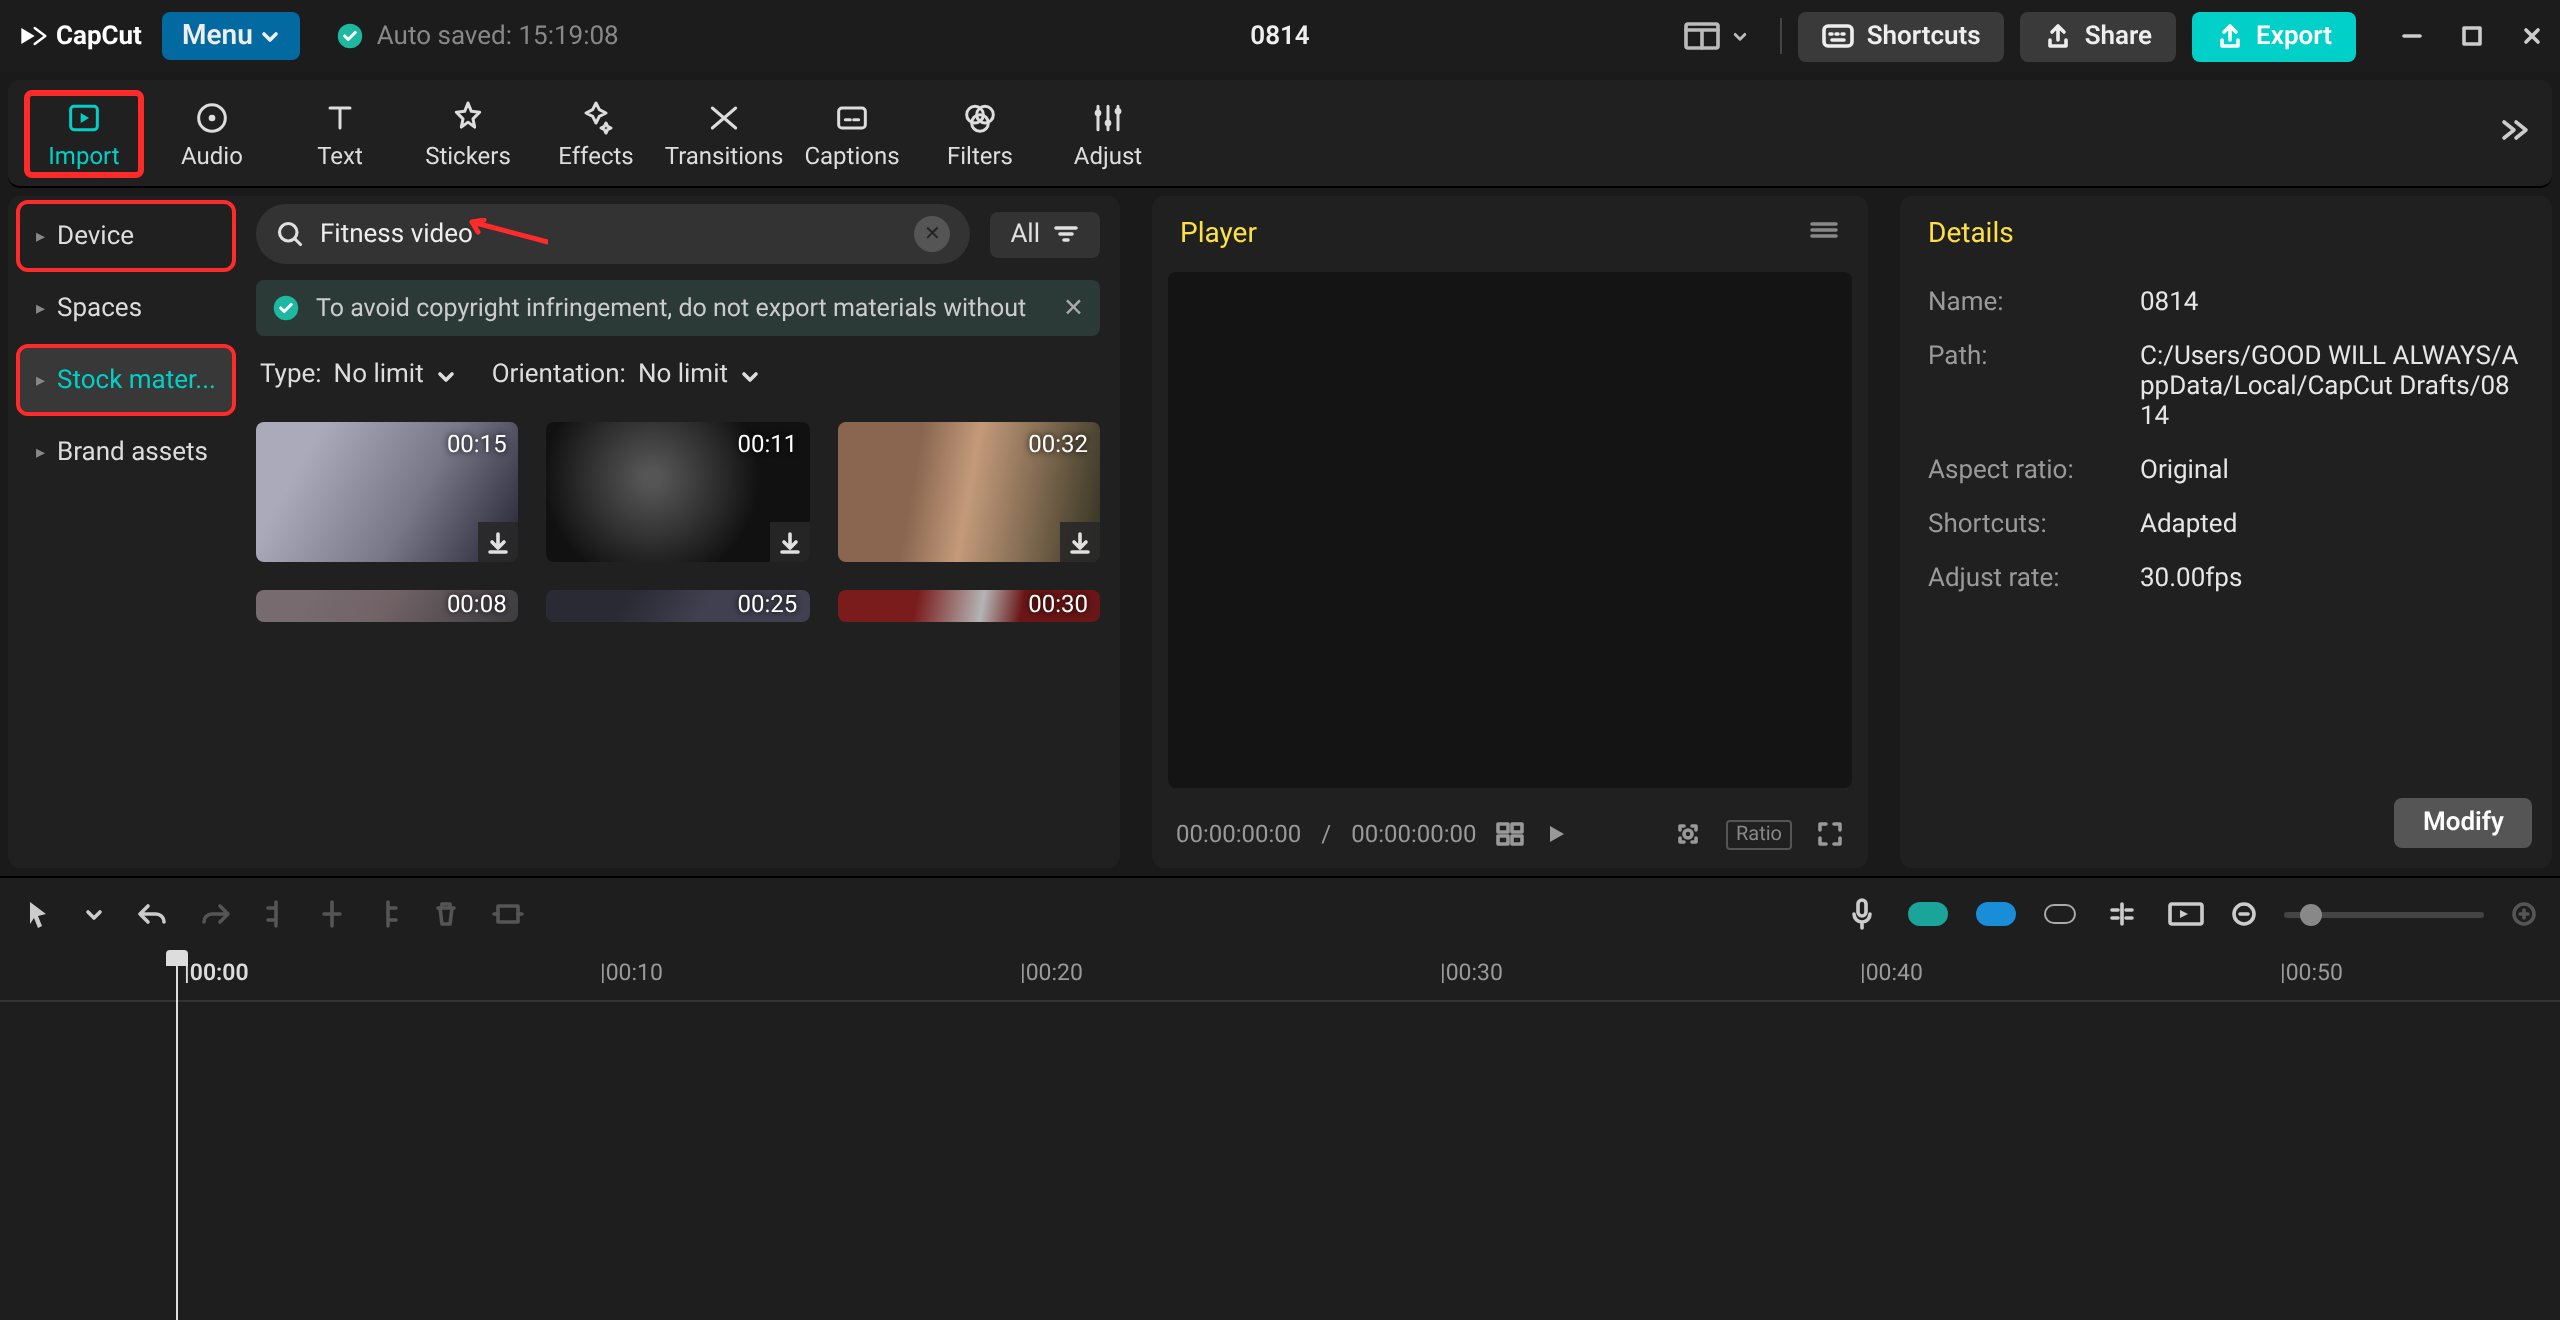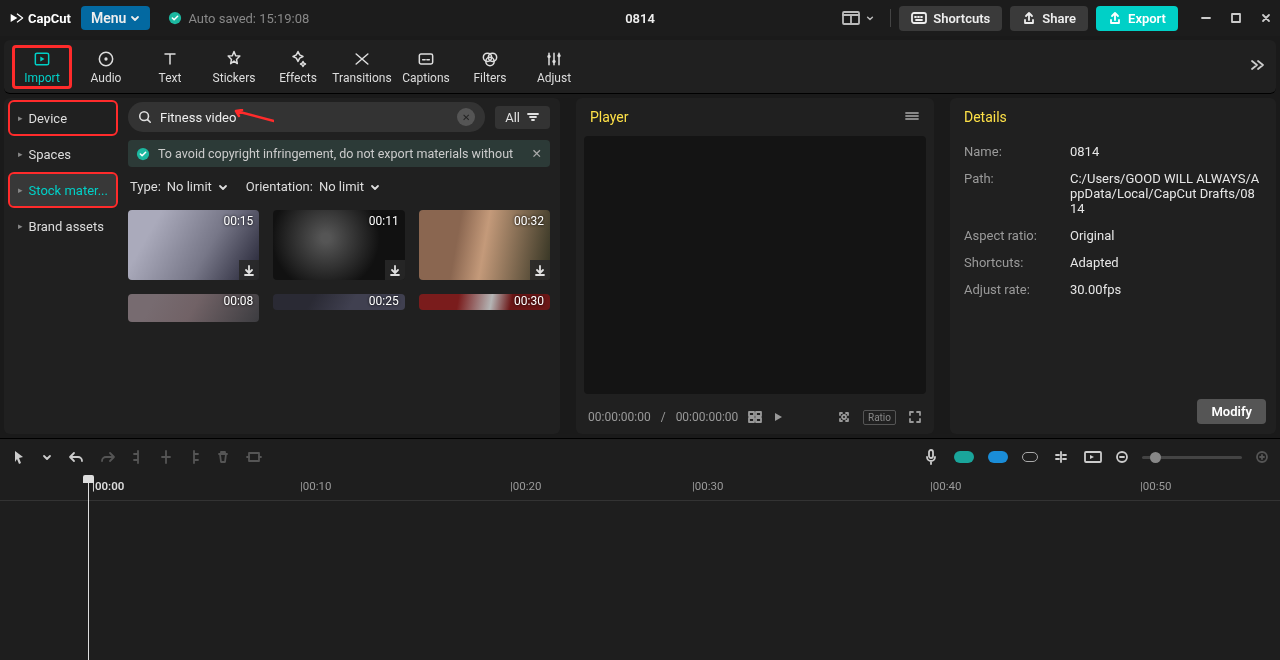--- a/index.html
+++ b/index.html
@@ -319,21 +319,21 @@
             </span>
           </div>
         <div class="clip clip3">
             <span class="dur">00:32</span>
             <span class="dl">
               <svg width="12" height="12" viewBox="0 0 12 12">
                 <path d="M6 2v6M3 6l3 3 3-3M2 11h8"></path>
               </svg>
             </span>
           </div>
-        <div class="clip clip4" style="height:28px;">
+        <div class="clip clip4" style="height:16px;">
             <span class="dur" style="top:0;">00:08</span>
           </div>
         <div class="clip clip5" style="height:16px;">
             <span class="dur" style="top:0;">00:25</span>
           </div>
         <div class="clip clip6" style="height:16px;">
             <span class="dur" style="top:0;">00:30</span>
           </div>
       </div>
     </div>
@@ -465,19 +465,19 @@
           <circle cx="6" cy="6" r="5"></circle>
           <path d="M4 6h4M6 4v4"></path>
         </svg>
     </div>
   </div>
   <div class="tl-body">
     <div class="tl-ruler">
       <span class="tick" style="left:92px;font-weight:600;color:#ddd;">|<span>00:00</span></span>
       <span class="tick" style="left:300px;">|<span>00:10</span></span>
       <span class="tick" style="left:510px;">|<span>00:20</span></span>
-      <span class="tick" style="left:692px;">|<span>00:30</span></span>
+      <span class="tick" style="left:720px;">|<span>00:30</span></span>
       <span class="tick" style="left:930px;">|<span>00:40</span></span>
       <span class="tick" style="left:1140px;">|<span>00:50</span></span>
     </div>
     <div class="playhead" style="left:88px;"></div>
   </div>
 </div>
 
 </body></html>

